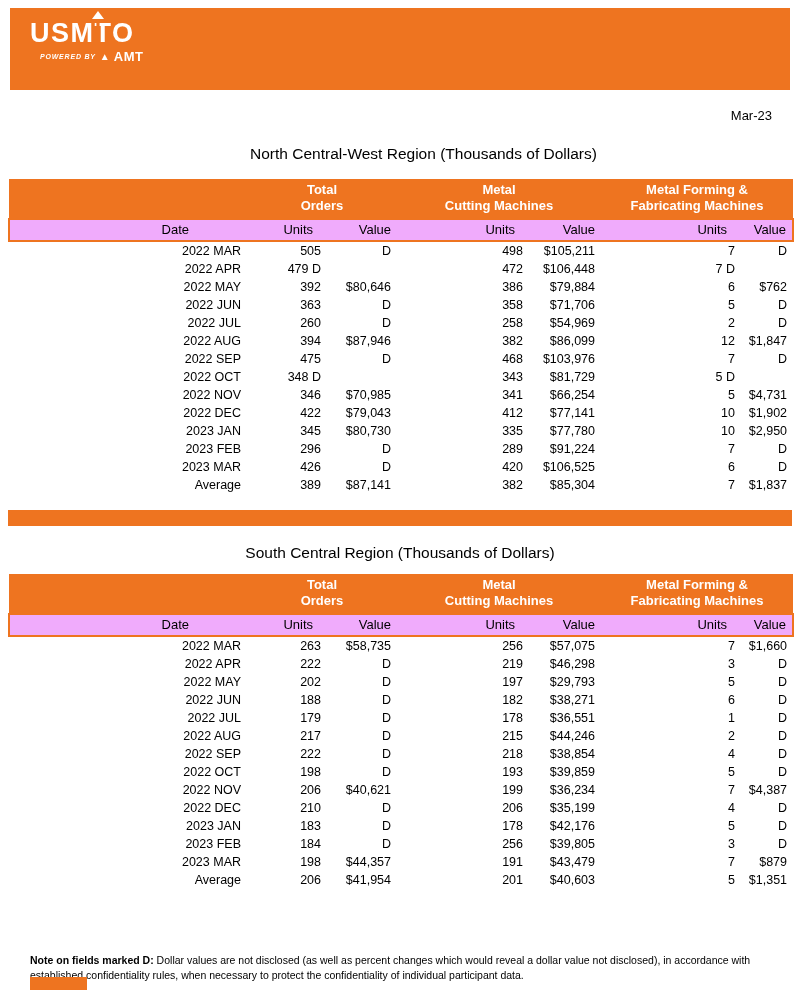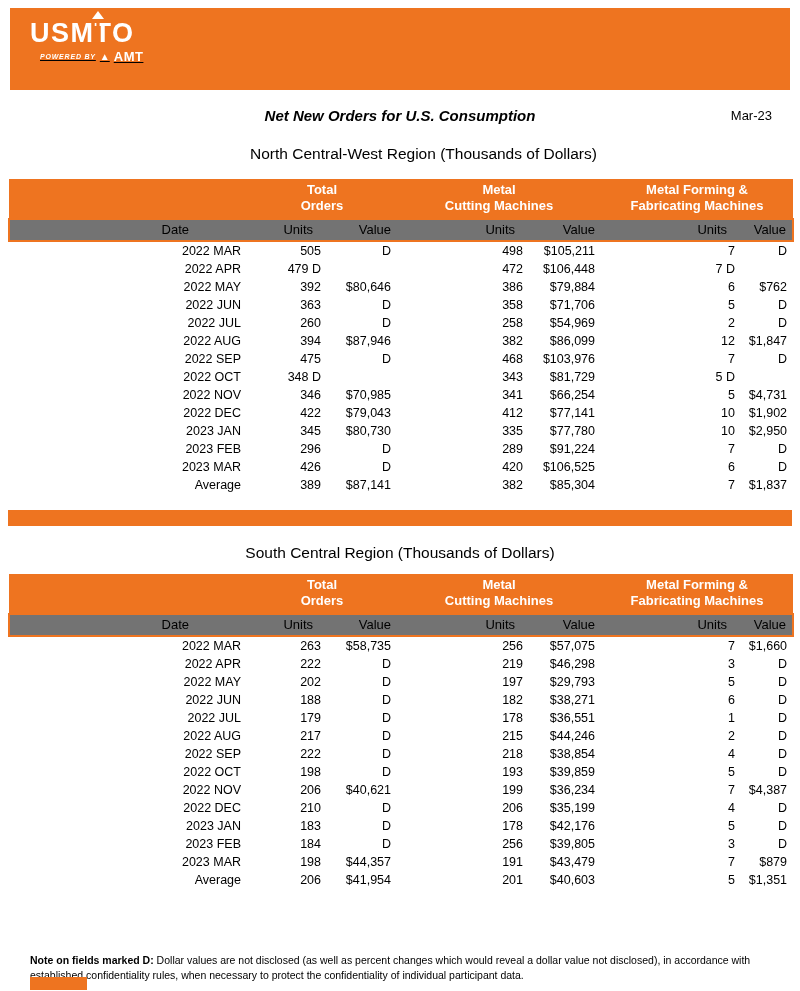--- a/index.html
+++ b/index.html
@@ -5,21 +5,21 @@
   :root { --orange: #EE7420; }
   * { box-sizing: border-box; margin: 0; padding: 0; }
   html, body { background: #fff; }
   body {
     width: 800px; height: 991px; position: relative; overflow: hidden;
     font-family: "Liberation Sans", sans-serif; color: #000;
   }
   
   .header-block {
     margin: 8px 10px 0 10px; height: 82px; background: var(--orange);
-    padding: 10px 0 0 20px; position: relative; text-decoration: underline;
+    padding: 10px 0 0 20px; position: relative;
   }
   .logo-wrap { position: relative; display: inline-block; }
   .logo-text {
     color: #fff; font-weight: 800; font-size: 27px; letter-spacing: 1.5px;
     line-height: 30px;
   }
   .logo-arrow { position: absolute; left: 61px; top: -7px; width: 14px; height: 20px; }
   .powered-row { margin: 1px 0 0 10px; color: #fff; display: flex; align-items: center; gap: 4px; }
   .powered-label { font-size: 7px; font-style: italic; font-weight: 700; letter-spacing: 0.8px; }
   .amt-mark { font-size: 10px; line-height: 10px; }
@@ -38,21 +38,21 @@
   
   table.region { border-collapse: collapse; table-layout: fixed; width: 784px; margin: 15px 8px 0 8px; }
   table.t2 { margin-top: 11px; }
   col.w0 { width: 238px; } col.w1 { width: 80px; } col.w2 { width: 70px; }
   col.w3 { width: 132px; } col.w4 { width: 72px; } col.w5 { width: 140px; } col.w6 { width: 52px; }
   tr.band th { background: var(--orange); padding: 3px 0 4px 0; }
   tr.band th div {
     color: #fff; font-size: 13px; font-weight: 700; line-height: 16px; text-align: center;
   }
   tr.subhead td {
-    background: #737373; font-size: 13px; line-height: 14px; padding: 3px 6px 3px 0;
+    background: #f0abfc; font-size: 13px; line-height: 14px; padding: 3px 6px 3px 0;
     text-align: right; white-space: nowrap;
     border-top: 2px solid var(--orange); border-bottom: 2px solid var(--orange);
   }
   tr.subhead td:first-child { border-left: 2px solid var(--orange); padding-right: 58px; }
   tr.subhead td:last-child { border-right: 2px solid var(--orange); }
   tr.subhead td.c1, tr.subhead td.c3, tr.subhead td.c5 { padding-right: 14px; }
   tbody td {
     font-size: 12.5px; line-height: 18px; height: 18px; padding: 0 6px 0 0;
     text-align: right; white-space: nowrap;
   }
@@ -78,21 +78,20 @@
     </svg>
   </div>
   <div class="powered-row">
     <span class="powered-label">POWERED BY</span>
     <span class="amt-mark">▲</span>
     <span class="amt-text">AMT</span>
   </div>
 </div>
 
 <div class="title-row">
-  <span class="report-title">Net New Orders for U.S. Consumption</span>
   <span class="report-period">Mar-23</span>
 </div>
 
 <div class="region-title rt1">North Central-West Region (Thousands of Dollars)</div>
 
 <table class="region t1">
   <colgroup>
     <col class="w0">
       <col class="w1">
       <col class="w2">

